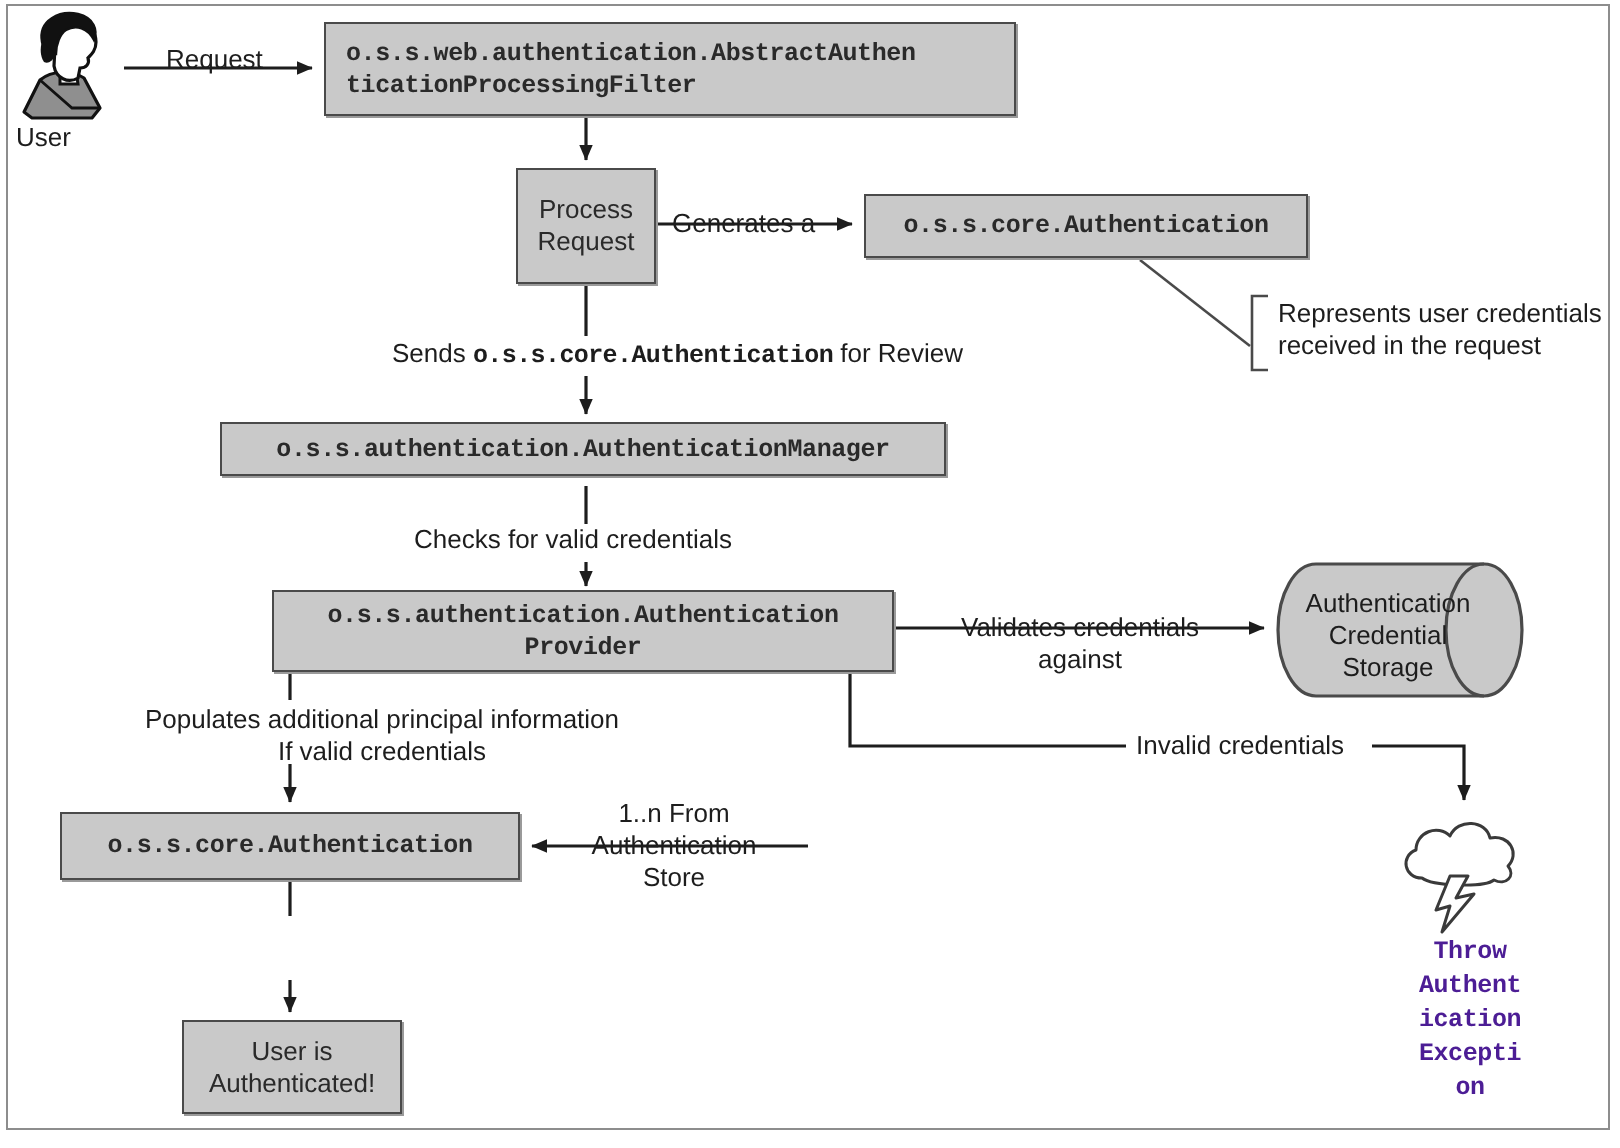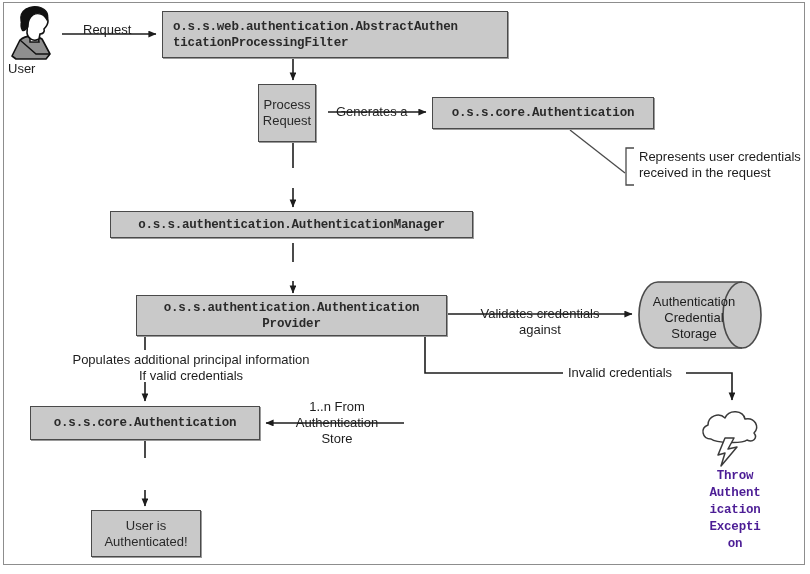--- a/index.html
+++ b/index.html
@@ -197,21 +197,21 @@
 
       <path d="M15,17 C13,6 24,1 33,3 C41,5 43,11 41,16 C38,10 32,8 27,11 C24,13 22,18 22,23 C19,23 16,21 15,17 Z" fill="#111111" stroke="#111" stroke-width="1.2"></path>
       <path d="M22,23 C20,27 18,28 16,27 C14,24 14,20 15,17 Z" fill="#111111"></path>
     </svg>
   </div>
   <div id="user-caption">User</div>
 
   <div class="node mono" style="left:162px; top:11px; width:346px; height:47px; justify-content:flex-start; text-align:left; padding:0 10px; white-space:pre-line;">o.s.s.web.authentication.AbstractAuthen
 ticationProcessingFilter</div>
 
-  <div class="node sans" style="left:258px; top:84px; width:58px; height:58px; white-space:pre-line;">Process
+  <div class="node sans" style="left:258px; top:84px; width:70px; height:58px; white-space:pre-line;">Process
 Request</div>
 
   <div class="node mono" style="left:432px; top:97px; width:222px; height:32px;">o.s.s.core.Authentication</div>
 
   <div class="node mono" style="left:110px; top:211px; width:363px; height:27px;">o.s.s.authentication.AuthenticationManager</div>
 
   <div class="node mono" style="left:136px; top:295px; width:311px; height:41px; white-space:pre-line;">o.s.s.authentication.Authentication
 Provider</div>
 
   <div class="node mono" style="left:30px; top:406px; width:230px; height:34px;">o.s.s.core.Authentication</div>
@@ -239,21 +239,25 @@
   <div id="exception-text">Throw
 Authent
 ication
 Excepti
 on</div>
 
   <div class="label label-left" style="left:83px; top:22px;">Request</div>
 
   <div class="label label-left" style="left:336px; top:104px;">Generates a</div>
 
-
+  <div class="label label-mixed" style="left:196px; top:169px;">
+    <span>Sends </span><span class="m">o.s.s.core.Authentication</span><span> for Review</span>
+  </div>
+
+  <div class="label" style="left:207px; top:262px;">Checks for valid credentials</div>
 
   <div class="label" style="left:473px; top:306px; width:134px; white-space:pre-line;">Validates credentials
 against</div>
 
   <div class="label" style="left:568px; top:365px;">Invalid credentials</div>
 
   <div class="label" style="left:63px; top:352px; width:256px; white-space:pre-line;">Populates additional principal information
 If valid credentials</div>
 
   <div class="label" style="left:284px; top:399px; width:106px; white-space:pre-line;">1..n From

